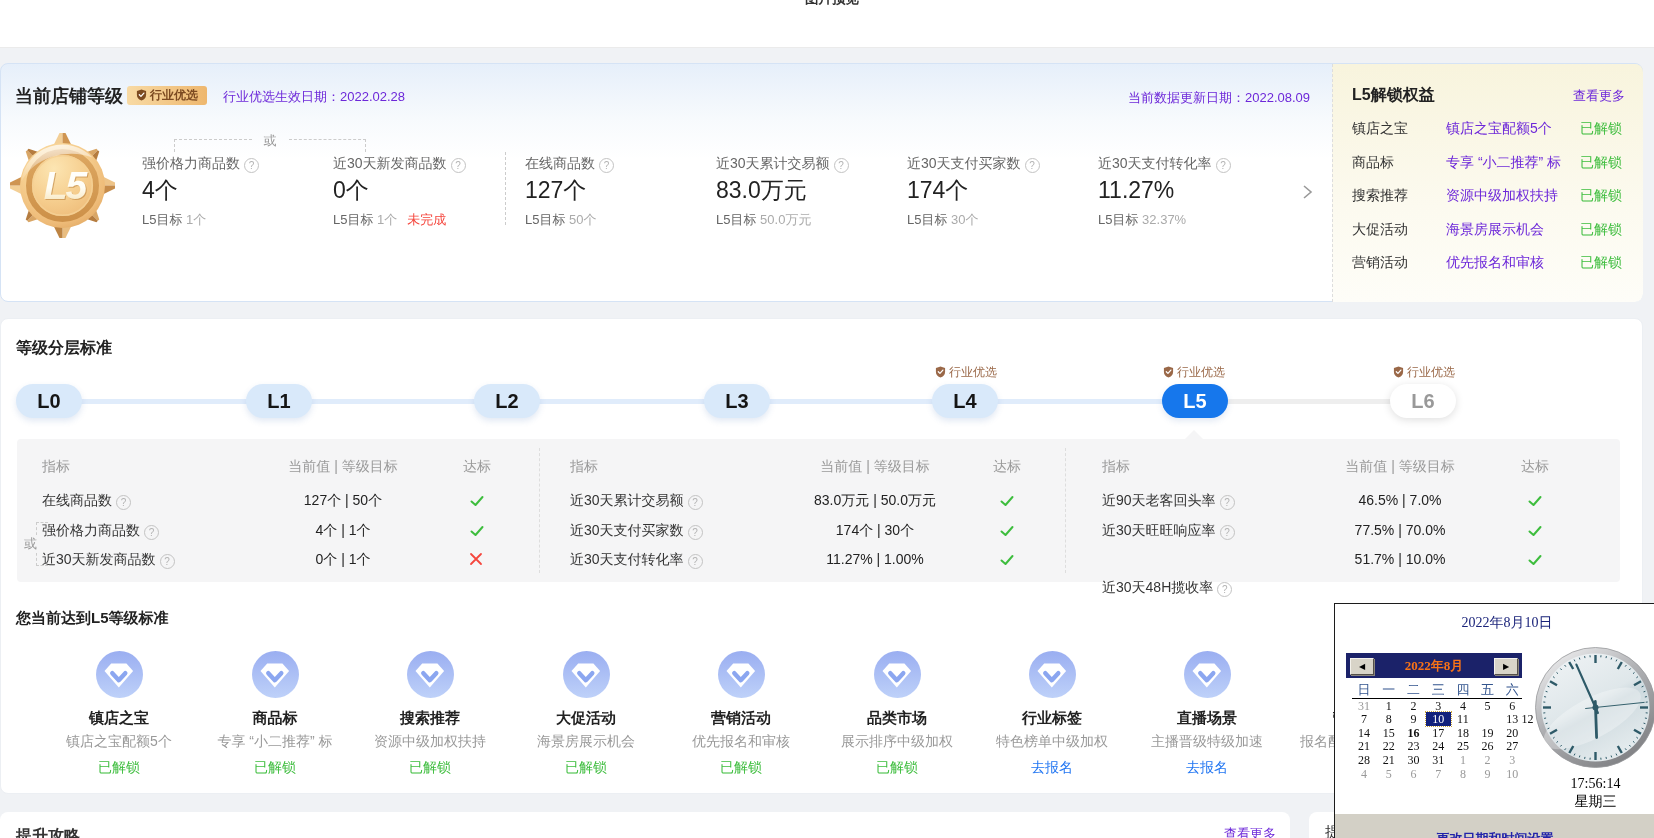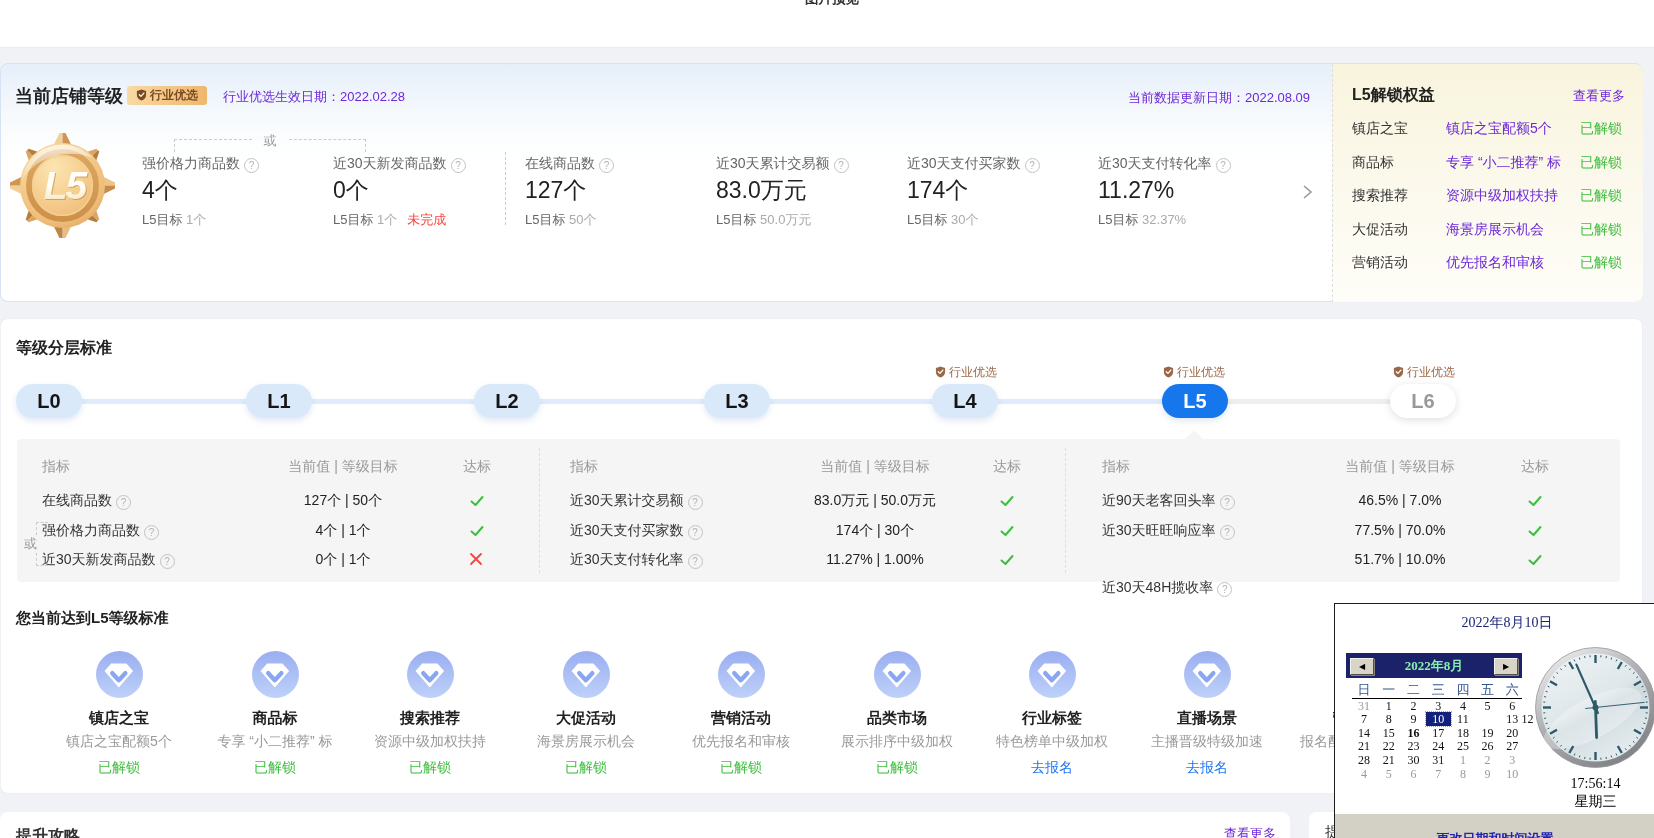--- a/index.html
+++ b/index.html
@@ -417,21 +417,21 @@
     <div class="blink blue">去报名</div>
   </div>
   <div id="p3"></div>
   <div id="p4"></div>
   <div class="abs" style="left:16px;top:826px;font-size:16px;font-weight:bold;color:#333;">提升攻略</div>
   <div class="abs g9" style="left:1224px;top:825px;font-size:13px;">查看更多</div>
   <div class="abs" style="left:1325px;top:823px;font-size:15px;color:#333;">提升任务</div>
 <div id="cal">
       <div style="position:absolute;left:0;top:10px;width:344px;text-align:center;font-size:14px;color:#1a237a;">2022年8月10日</div>
       <div id="calhead">
-        <span style="position:absolute;left:0;top:4px;width:176px;text-align:center;font-size:13px;font-weight:bold;color:#86efac;">2022年8月</span>
+        <span style="position:absolute;left:0;top:4px;width:176px;text-align:center;font-size:13px;font-weight:bold;color:#f97316;">2022年8月</span>
         <span class="navbtn" style="left:4px;">◀</span>
         <span class="navbtn" style="right:4px;">▶</span>
       </div>
       <span class="dayhd" style="left:16.5px;">日</span>
       <span class="dayhd" style="left:41.2px;">一</span>
       <span class="dayhd" style="left:65.9px;">二</span>
       <span class="dayhd" style="left:90.7px;">三</span>
       <span class="dayhd" style="left:115.4px;">四</span>
       <span class="dayhd" style="left:140.1px;">五</span>
       <span class="dayhd" style="left:164.8px;">六</span>

